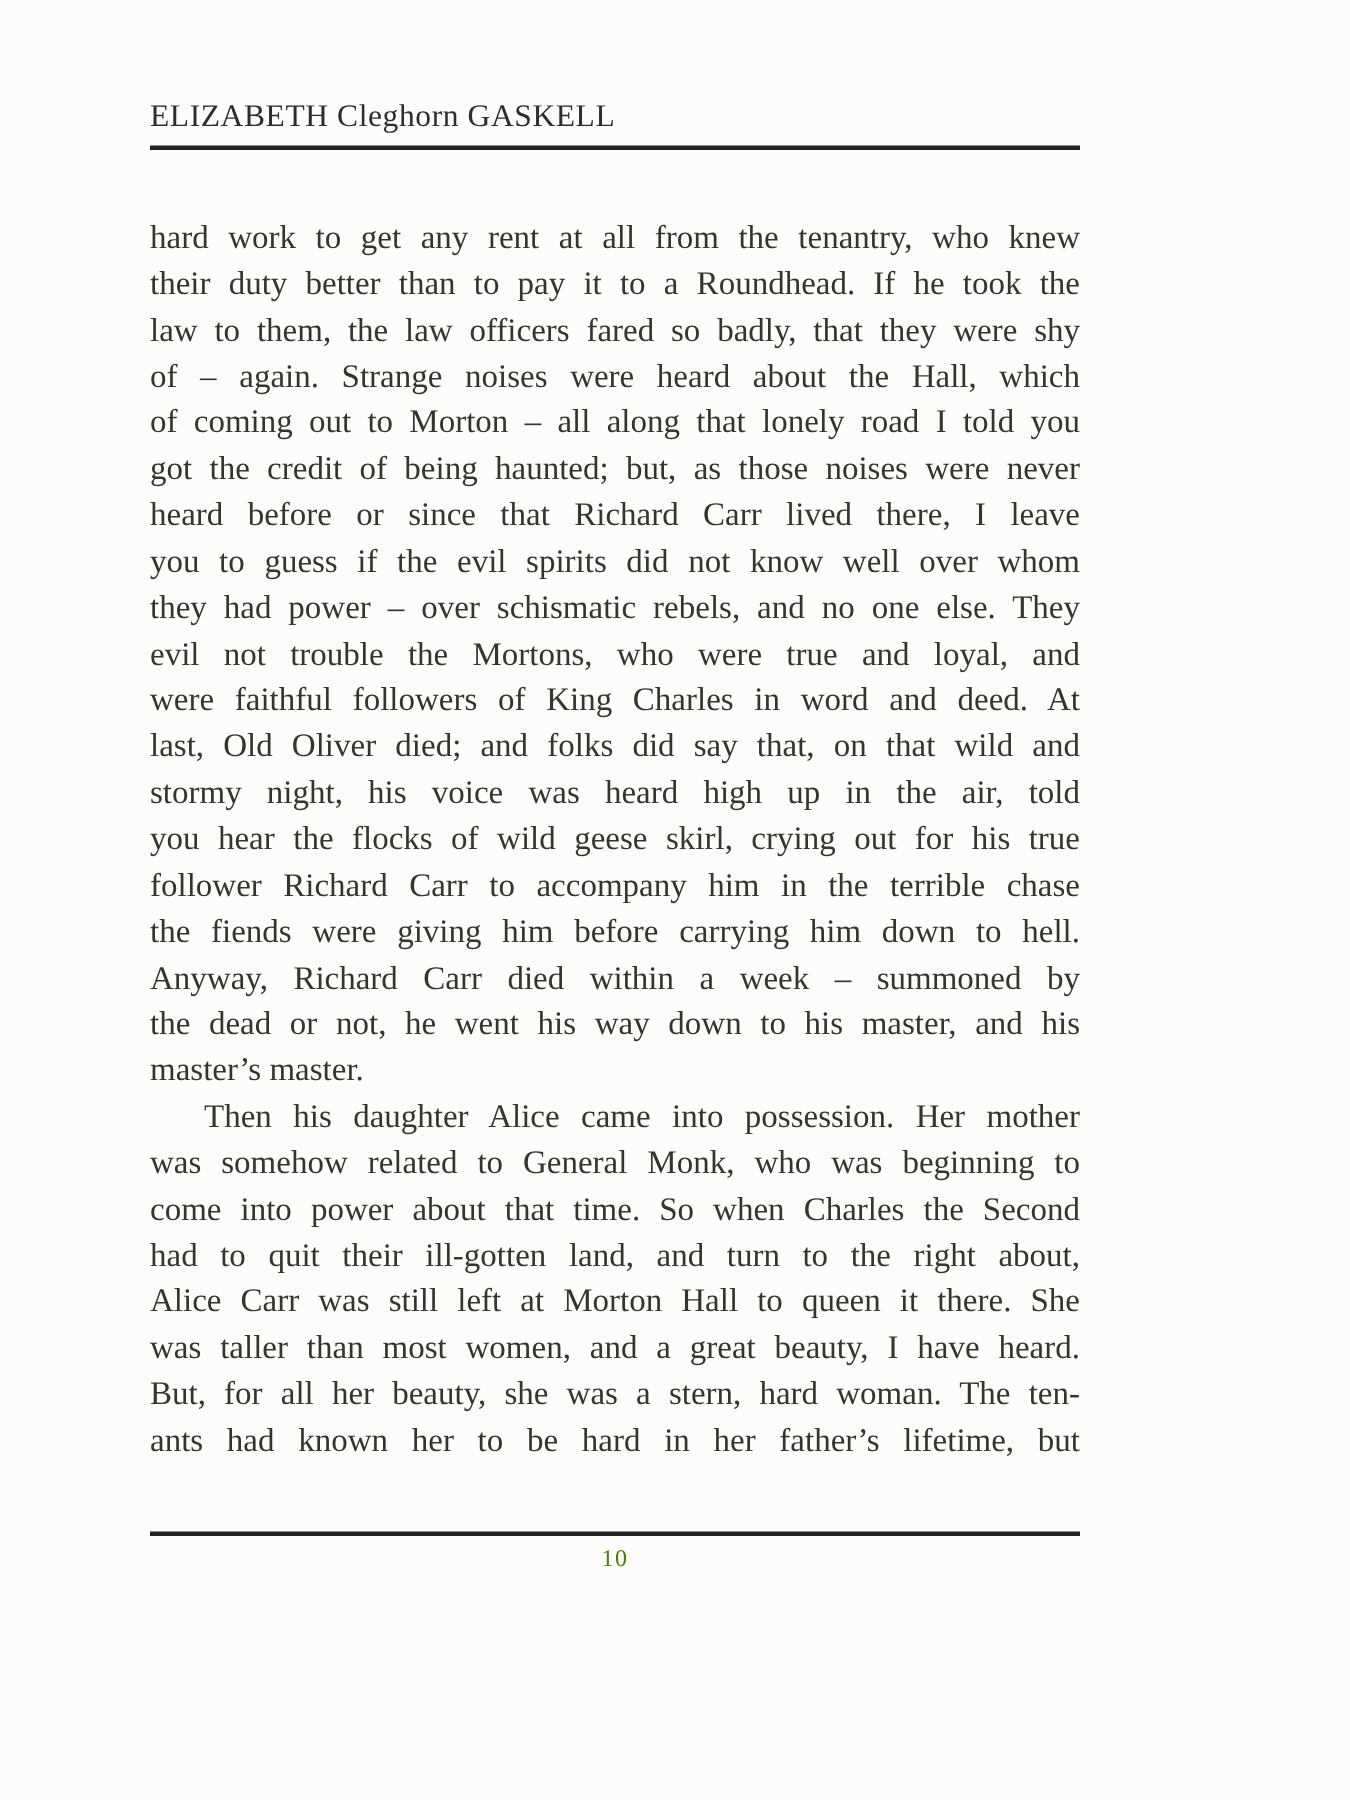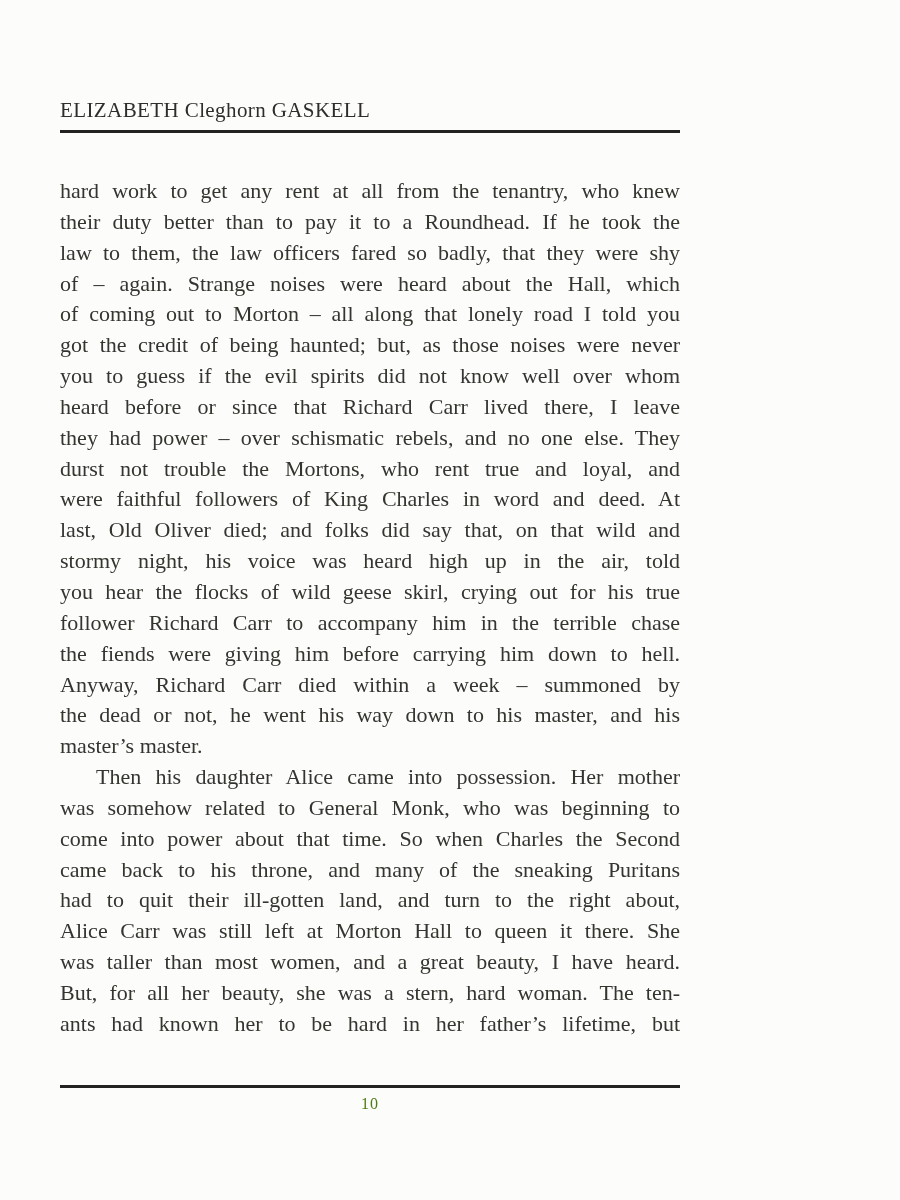--- a/index.html
+++ b/index.html
@@ -9,22 +9,22 @@
   body {
     width: 900px;
     height: 1200px;
     background: #fcfcfb;
     font-family: "Liberation Serif", "DejaVu Serif", serif;
     color: #343330;
     overflow: hidden;
   }
   .page {
     width: 620px;
-    margin-left: 60px;
-    padding-top: 97px;
+    margin-left: 100px;
+    padding-top: 64px;
   }
   .header-title {
     font-size: 21px;
     letter-spacing: 0.4px;
     color: #2e2d2b;
     line-height: 26px;
   }
   .header-rule {
     border: none;
     border-top: 3px solid #232220;
@@ -78,39 +78,38 @@
   </div>
 
   <div class="text-body">
       <div class="paragraph">
         <div class="line">hard work to get any rent at all from the tenantry, who knew</div>
         <div class="line">their duty better than to pay it to a Roundhead. If he took the</div>
         <div class="line">law to them, the law officers fared so badly, that they were shy</div>
         <div class="line">of – again. Strange noises were heard about the Hall, which</div>
         <div class="line">of coming out to Morton – all along that lonely road I told you</div>
         <div class="line">got the credit of being haunted; but, as those noises were never</div>
+        <div class="line">heard before or since that Richard Carr lived there, I leave</div>
         <div class="line">you to guess if the evil spirits did not know well over whom</div>
-        <div class="line">heard before or since that Richard Carr lived there, I leave</div>
         <div class="line">they had power – over schismatic rebels, and no one else. They</div>
-        <div class="line">durst not trouble the Mortons, who rent true and loyal, and</div>
+        <div class="line">evil not trouble the Mortons, who were true and loyal, and</div>
         <div class="line">were faithful followers of King Charles in word and deed. At</div>
         <div class="line">last, Old Oliver died; and folks did say that, on that wild and</div>
         <div class="line">stormy night, his voice was heard high up in the air, told</div>
         <div class="line">you hear the flocks of wild geese skirl, crying out for his true</div>
         <div class="line">follower Richard Carr to accompany him in the terrible chase</div>
         <div class="line">the fiends were giving him before carrying him down to hell.</div>
         <div class="line">Anyway, Richard Carr died within a week – summoned by</div>
         <div class="line">the dead or not, he went his way down to his master, and his</div>
         <div class="line last">master’s master.</div>
       </div>
       <div class="paragraph">
         <div class="line indent">Then his daughter Alice came into possession. Her mother</div>
         <div class="line">was somehow related to General Monk, who was beginning to</div>
         <div class="line">come into power about that time. So when Charles the Second</div>
-        <div class="line">came back to his throne, and many of the sneaking Puritans</div>
         <div class="line">had to quit their ill-gotten land, and turn to the right about,</div>
         <div class="line">Alice Carr was still left at Morton Hall to queen it there. She</div>
         <div class="line">was taller than most women, and a great beauty, I have heard.</div>
         <div class="line">But, for all her beauty, she was a stern, hard woman. The ten-</div>
         <div class="line">ants had known her to be hard in her father’s lifetime, but</div>
       </div>
     </div>
 
   <div class="footer">
     <hr class="footer-rule">

